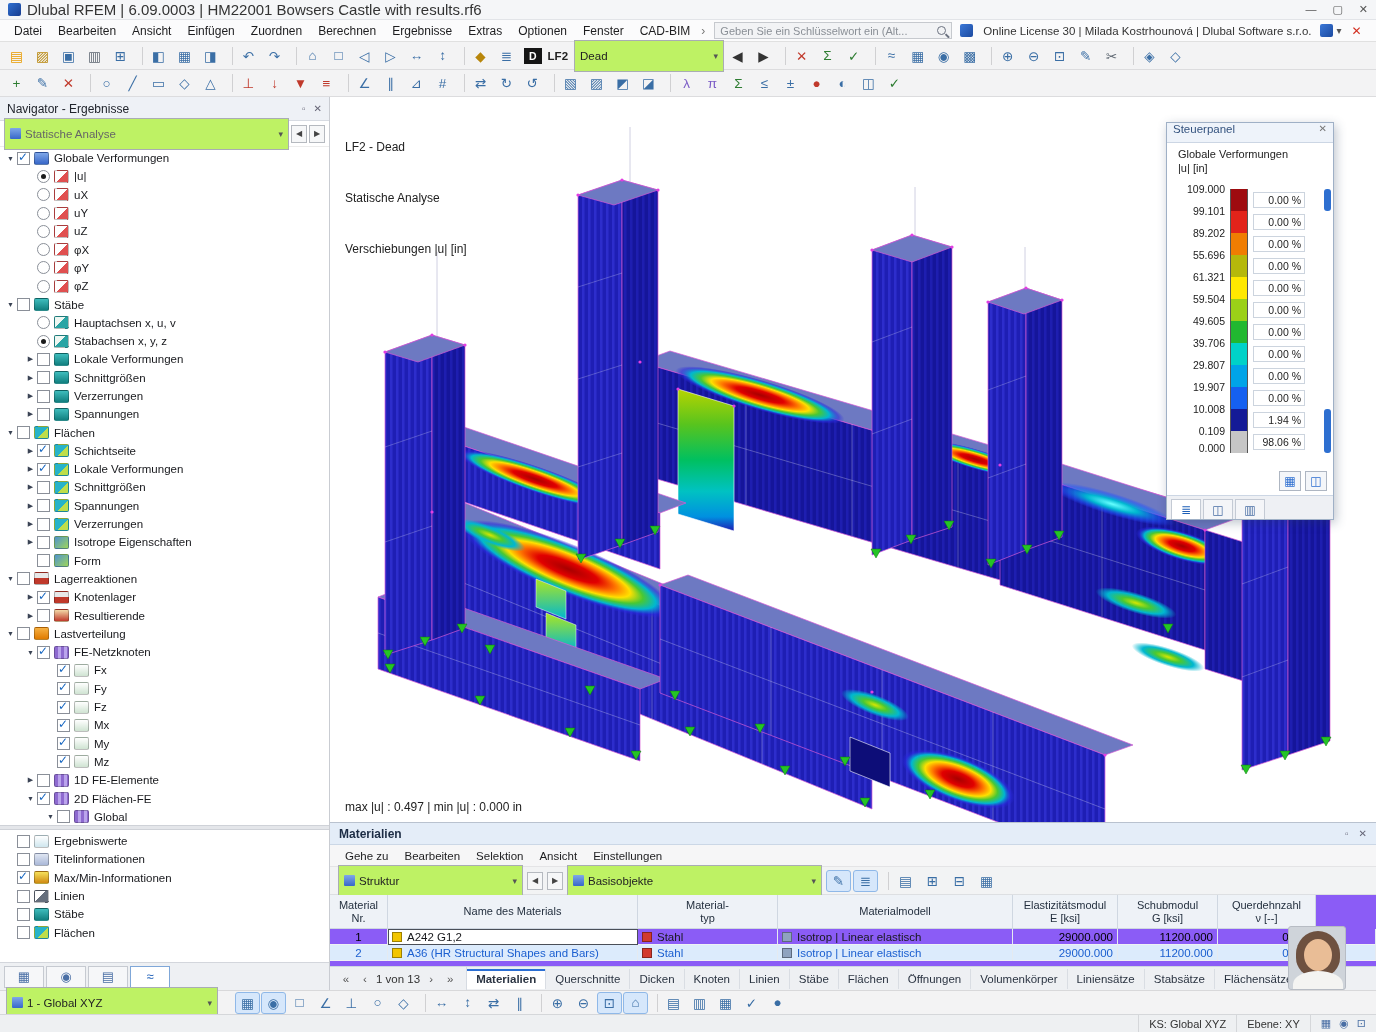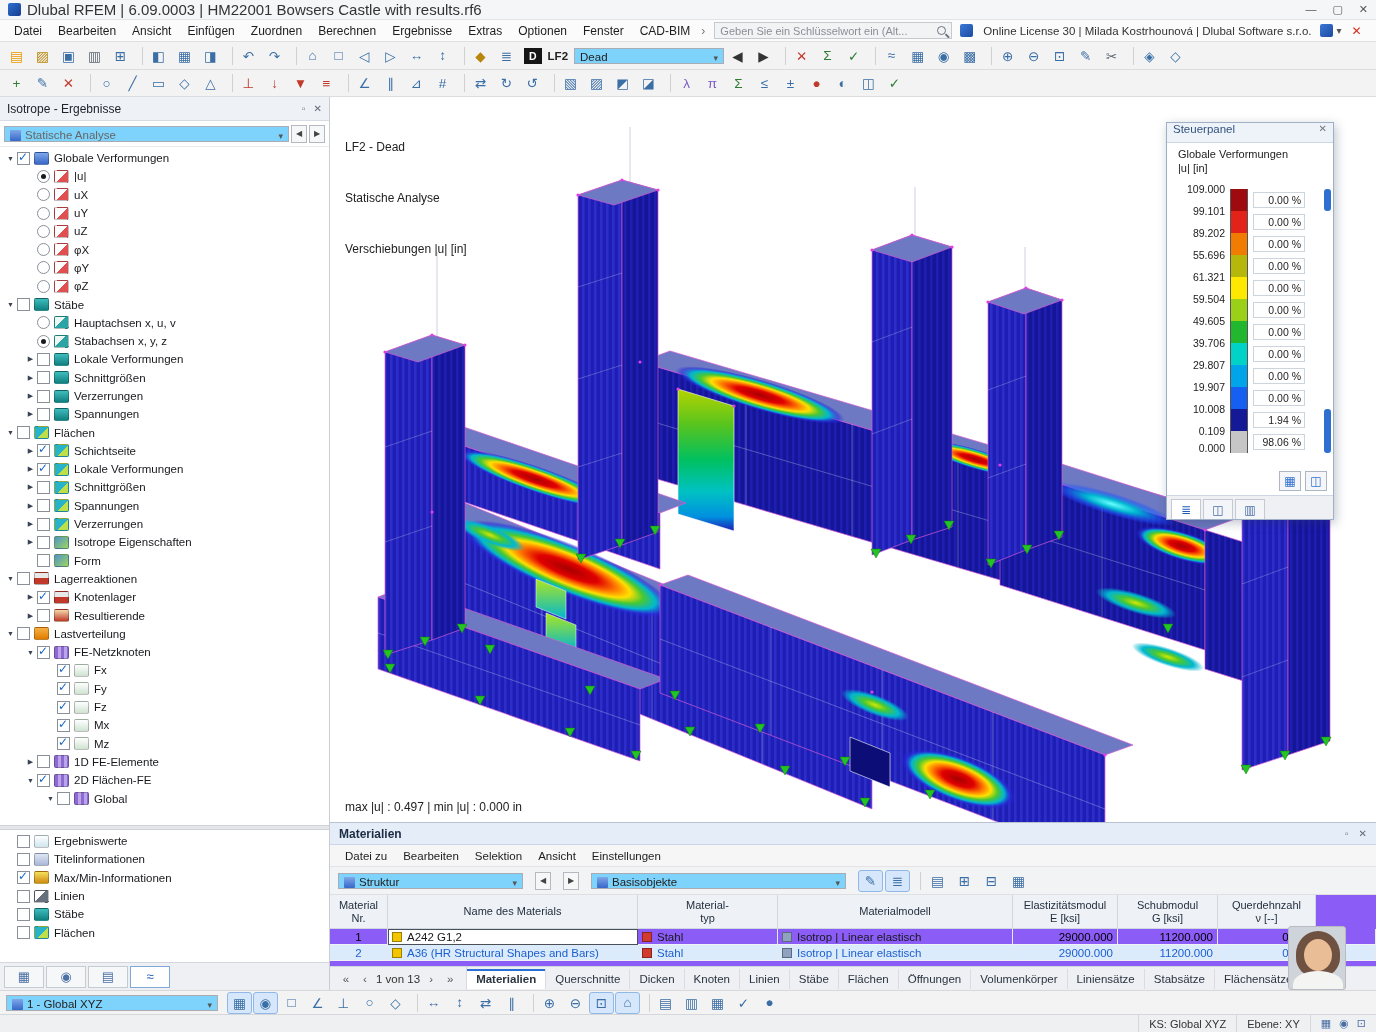--- a/index.html
+++ b/index.html
@@ -25,21 +25,21 @@
 .menu-drop{color:#555;padding:0 4px;font-size:10px}
 
 
 .toolbar{display:flex;align-items:center;gap:1px;padding:0 4px;background:#f3f3f4;border-bottom:1px solid #dcdcde}
 .tb1{height:28px}.tb2{height:27px}
 .tbi{width:25px;height:22px;display:flex;align-items:center;justify-content:center;font-size:13.5px;color:#3a6ea5;border-radius:3px;flex:none}
 .tbi.on{background:#d6e7fb;border:1px solid #8fb8e8}
 .tbi:empty{width:7px;height:18px;border-right:1px solid #d0d0d2;border-radius:0;margin:0 2px;background:none}
 .lc-badge{background:#151515;color:#fff;font-size:10.5px;font-weight:bold;padding:2px 5px;margin-left:4px}
 .lc-code{font-size:11.5px;color:#222;padding:0 5px;font-weight:bold}
-.combo{height:16px;border:1px solid #a9adb3;background:#7dd3fc;display:flex;align-items:flex-end;padding:0 5px;font-size:11.5px;color:#222;gap:4px}
+.combo{height:32px;border:1px solid #a9adb3;background:#bef264;display:flex;align-items:center;padding:0 5px;font-size:11.5px;color:#222;gap:4px}
 .combo .arrow{margin-left:auto;color:#555;font-size:9px}
 .combo-icon{width:11px;height:11px;background:linear-gradient(180deg,#7fa7e8,#3767c9);border-radius:1px;flex:none}
 .lc-combo{width:150px}
 .smallbtn{width:16px;height:18px;display:flex;align-items:center;justify-content:center;border:1px solid #b5b9bf;background:#f6f7f8;color:#444;font-size:8px;flex:none}
 
 
 .navigator{position:absolute;left:0;top:97px;width:330px;bottom:42px;background:#fff;border-right:1px solid #c9ccd2;display:flex;flex-direction:column}
 .nav-header{height:24px;background:#eef1f6;border-bottom:1px solid #d7dbe2;display:flex;align-items:center;padding:0 7px;color:#20242c;font-size:12px;gap:6px}
 .nav-header .hicons{margin-left:auto;display:flex;gap:8px;color:#667;font-size:10px}
 .nav-combo-row{height:26px;display:flex;align-items:center;gap:2px;padding:2px 4px;border-bottom:1px solid #ececec}
@@ -104,21 +104,21 @@
 .sp-tabs{position:absolute;left:0;right:0;bottom:0;height:24px;border-top:1px solid #ccd6e4;background:#eef0f4;display:flex;align-items:flex-end;padding:0 4px;gap:2px}
 .sptab{width:30px;height:20px;border:1px solid #c4cad4;border-bottom:none;background:#f4f5f8;display:flex;align-items:center;justify-content:center;color:#4a6fa5;font-size:12px}
 .sptab.active{background:#fff;color:#1d5fb8}
 
 
 .mat{position:absolute;left:0;right:0;bottom:0;height:168px;background:#f7f8fa;border-top:1px solid #b9c2cf;display:flex;flex-direction:column}
 .mat-title{height:22px;background:#e4edf8;border-bottom:1px solid #cbd7e6;display:flex;align-items:center;padding:0 9px;font-weight:bold;font-size:12px;color:#1c2c44;gap:8px}
 .mat-title .hicons{margin-left:auto;display:flex;gap:10px;color:#667;font-size:10px;font-weight:normal}
 .mat-menus{height:22px;display:flex;align-items:center;gap:2px;padding:0 8px;background:#f6f6f7;border-bottom:1px solid #e4e4e6}
 .mat-menus .menu-item{font-size:11.5px;padding:2px 7px}
-.mat-tools{height:28px;display:flex;align-items:center;gap:12px;padding:0 8px;background:#f2f3f4;border-bottom:1px solid #dddfe2}
+.mat-tools{height:28px;display:flex;align-items:center;gap:4px;padding:0 8px;background:#f2f3f4;border-bottom:1px solid #dddfe2}
 .mt-combo1{width:185px}
 .mt-combo2{width:255px}
 .mat-table{flex:1;background:#8b5cf6;overflow:hidden}
 .mgrid{display:grid;grid-template-columns:58px 250px 140px 235px 105px 100px 98px 1fr}
 .mth{background:#eef2f7;border-right:1px solid #cfd7e1;border-bottom:1px solid #cfd7e1;text-align:center;font-size:11px;color:#24303f;display:flex;flex-direction:column;justify-content:center;line-height:13px;height:34px}
 .mrow{height:16px}
 .mrow.sel{background:#dcebfc;color:#1b5fd0}
 .mrow.sel .tlbl2{color:#1b5fd0}
 .mc{border-right:1px solid #e5eaf0;border-bottom:1px solid #eef1f5;padding:0 4px;display:flex;align-items:center;font-size:11.5px;height:16px;white-space:nowrap;overflow:hidden}
 .mc.num{justify-content:flex-end}
@@ -127,21 +127,21 @@
 .chip{width:10px;height:10px;border:1px solid rgba(0,0,0,.35);margin-right:5px;flex:none}
 .tlbl2{color:#17181c}
 .mat-tabs{height:24px;border-top:1px solid #cfd7e1;background:#eef0f3;display:flex;align-items:center;font-size:11.5px}
 .pagin{display:flex;align-items:center;gap:3px;padding:0 8px;color:#333;border-right:1px solid #d6dbe2;height:100%}
 .pgbtn{width:16px;text-align:center;color:#555}
 .mtab{padding:4px 9px;border-right:1px solid #d9dde3;color:#2b3442;white-space:nowrap}
 .mtab.active{background:#fff;font-weight:bold;box-shadow:inset 0 2px 0 #2b6fd4}
 
 
 .toolbar3{position:absolute;left:0;right:0;bottom:18px;height:24px;background:#f3f3f4;border-top:1px solid #d8d8da;display:flex;align-items:center;gap:1px;padding:0 6px}
-.cs-combo{width:212px;margin-right:8px}
+.cs-combo{width:212px;margin-right:16px}
 .statusbar{position:absolute;left:0;right:0;bottom:0;height:18px;background:#eef0f2;border-top:1px solid #d5d7da;display:flex;align-items:stretch;font-size:11px;color:#333}
 .sb-spacer{flex:1}
 .sb-cell{display:flex;align-items:center;padding:0 10px;border-left:1px solid #d5d7da;white-space:nowrap}
 .sb-icons{display:flex;gap:8px;color:#4a6fa5;font-size:11px}
 
 
 .avatar{position:absolute;left:1288px;top:926px;width:58px;height:64px;border:1px solid #b7bcc4;border-radius:3px;background:#cfd4da;overflow:hidden;z-index:60}
 .av-hair{position:absolute;left:7px;top:4px;width:44px;height:46px;border-radius:50% 50% 42% 42%;background:#6e5140}
 .av-face{position:absolute;left:15px;top:12px;width:28px;height:32px;border-radius:50%;background:#e9bd96}
 .av-shirt{position:absolute;left:4px;bottom:-8px;width:50px;height:26px;border-radius:50% 50% 0 0;background:#f4f4f2}
@@ -273,21 +273,21 @@
         <span class="tbi" title="tolerance" style="color: rgb(58, 110, 165);">±</span>
         <span class="tbi" title="point-result" style="color: rgb(192, 57, 43);">●</span>
         <span class="tbi" title="contrast-toggle" style="color: rgb(58, 110, 165);">◐</span>
         <span class="tbi" title="window-split" style="color: rgb(58, 110, 165);">◫</span>
         <span class="tbi" title="apply" style="color: rgb(46, 125, 50);">✓</span>
       </span>
   </div>
 
   <div class="navigator">
     <div class="nav-header">
-      <span>Isotrope - Ergebnisse</span>
+      <span>Navigator - Ergebnisse</span>
       <span class="hicons">
         <span>▫</span>
         <span>✕</span>
       </span>
     </div>
     <div class="nav-combo-row">
       <span class="combo nav-combo">
         <span class="combo-icon"></span>
         <span>Statische Analyse</span>
         <span class="arrow">▾</span>
@@ -514,20 +514,26 @@
           <span class="tlbl">Fz</span>
         </div>
 
         <div class="trow lv2">
           <span class="exp"></span>
           <span class="ctl c on"></span>
           <span class="tic i-axis"></span>
           <span class="tlbl">Mx</span>
         </div>
 
+        <div class="trow lv2">
+          <span class="exp"></span>
+          <span class="ctl c on"></span>
+          <span class="tic i-axis"></span>
+          <span class="tlbl">My</span>
+        </div>
 
         <div class="trow lv2">
           <span class="exp"></span>
           <span class="ctl c on"></span>
           <span class="tic i-axis"></span>
           <span class="tlbl">Mz</span>
         </div>
 
         <div class="trow lv1">
           <span class="exp r"></span>
@@ -949,21 +955,21 @@
     <div class="mat">
       <div class="mat-title">
         <span>Materialien</span>
         <span class="hicons">
           <span>▫</span>
           <span>✕</span>
         </span>
       </div>
       <div class="mat-menus">
 
-      <span class="menu-item">Datei zu</span>
+      <span class="menu-item">Gehe zu</span>
           <span class="menu-item">Bearbeiten</span>
           <span class="menu-item">Selektion</span>
           <span class="menu-item">Ansicht</span>
           <span class="menu-item">Einstellungen</span>
         </div>
       <div class="mat-tools">
         <span class="combo mt-combo1">
           <span class="combo-icon"></span>
           <span>Struktur</span>
           <span class="arrow">▾</span>

